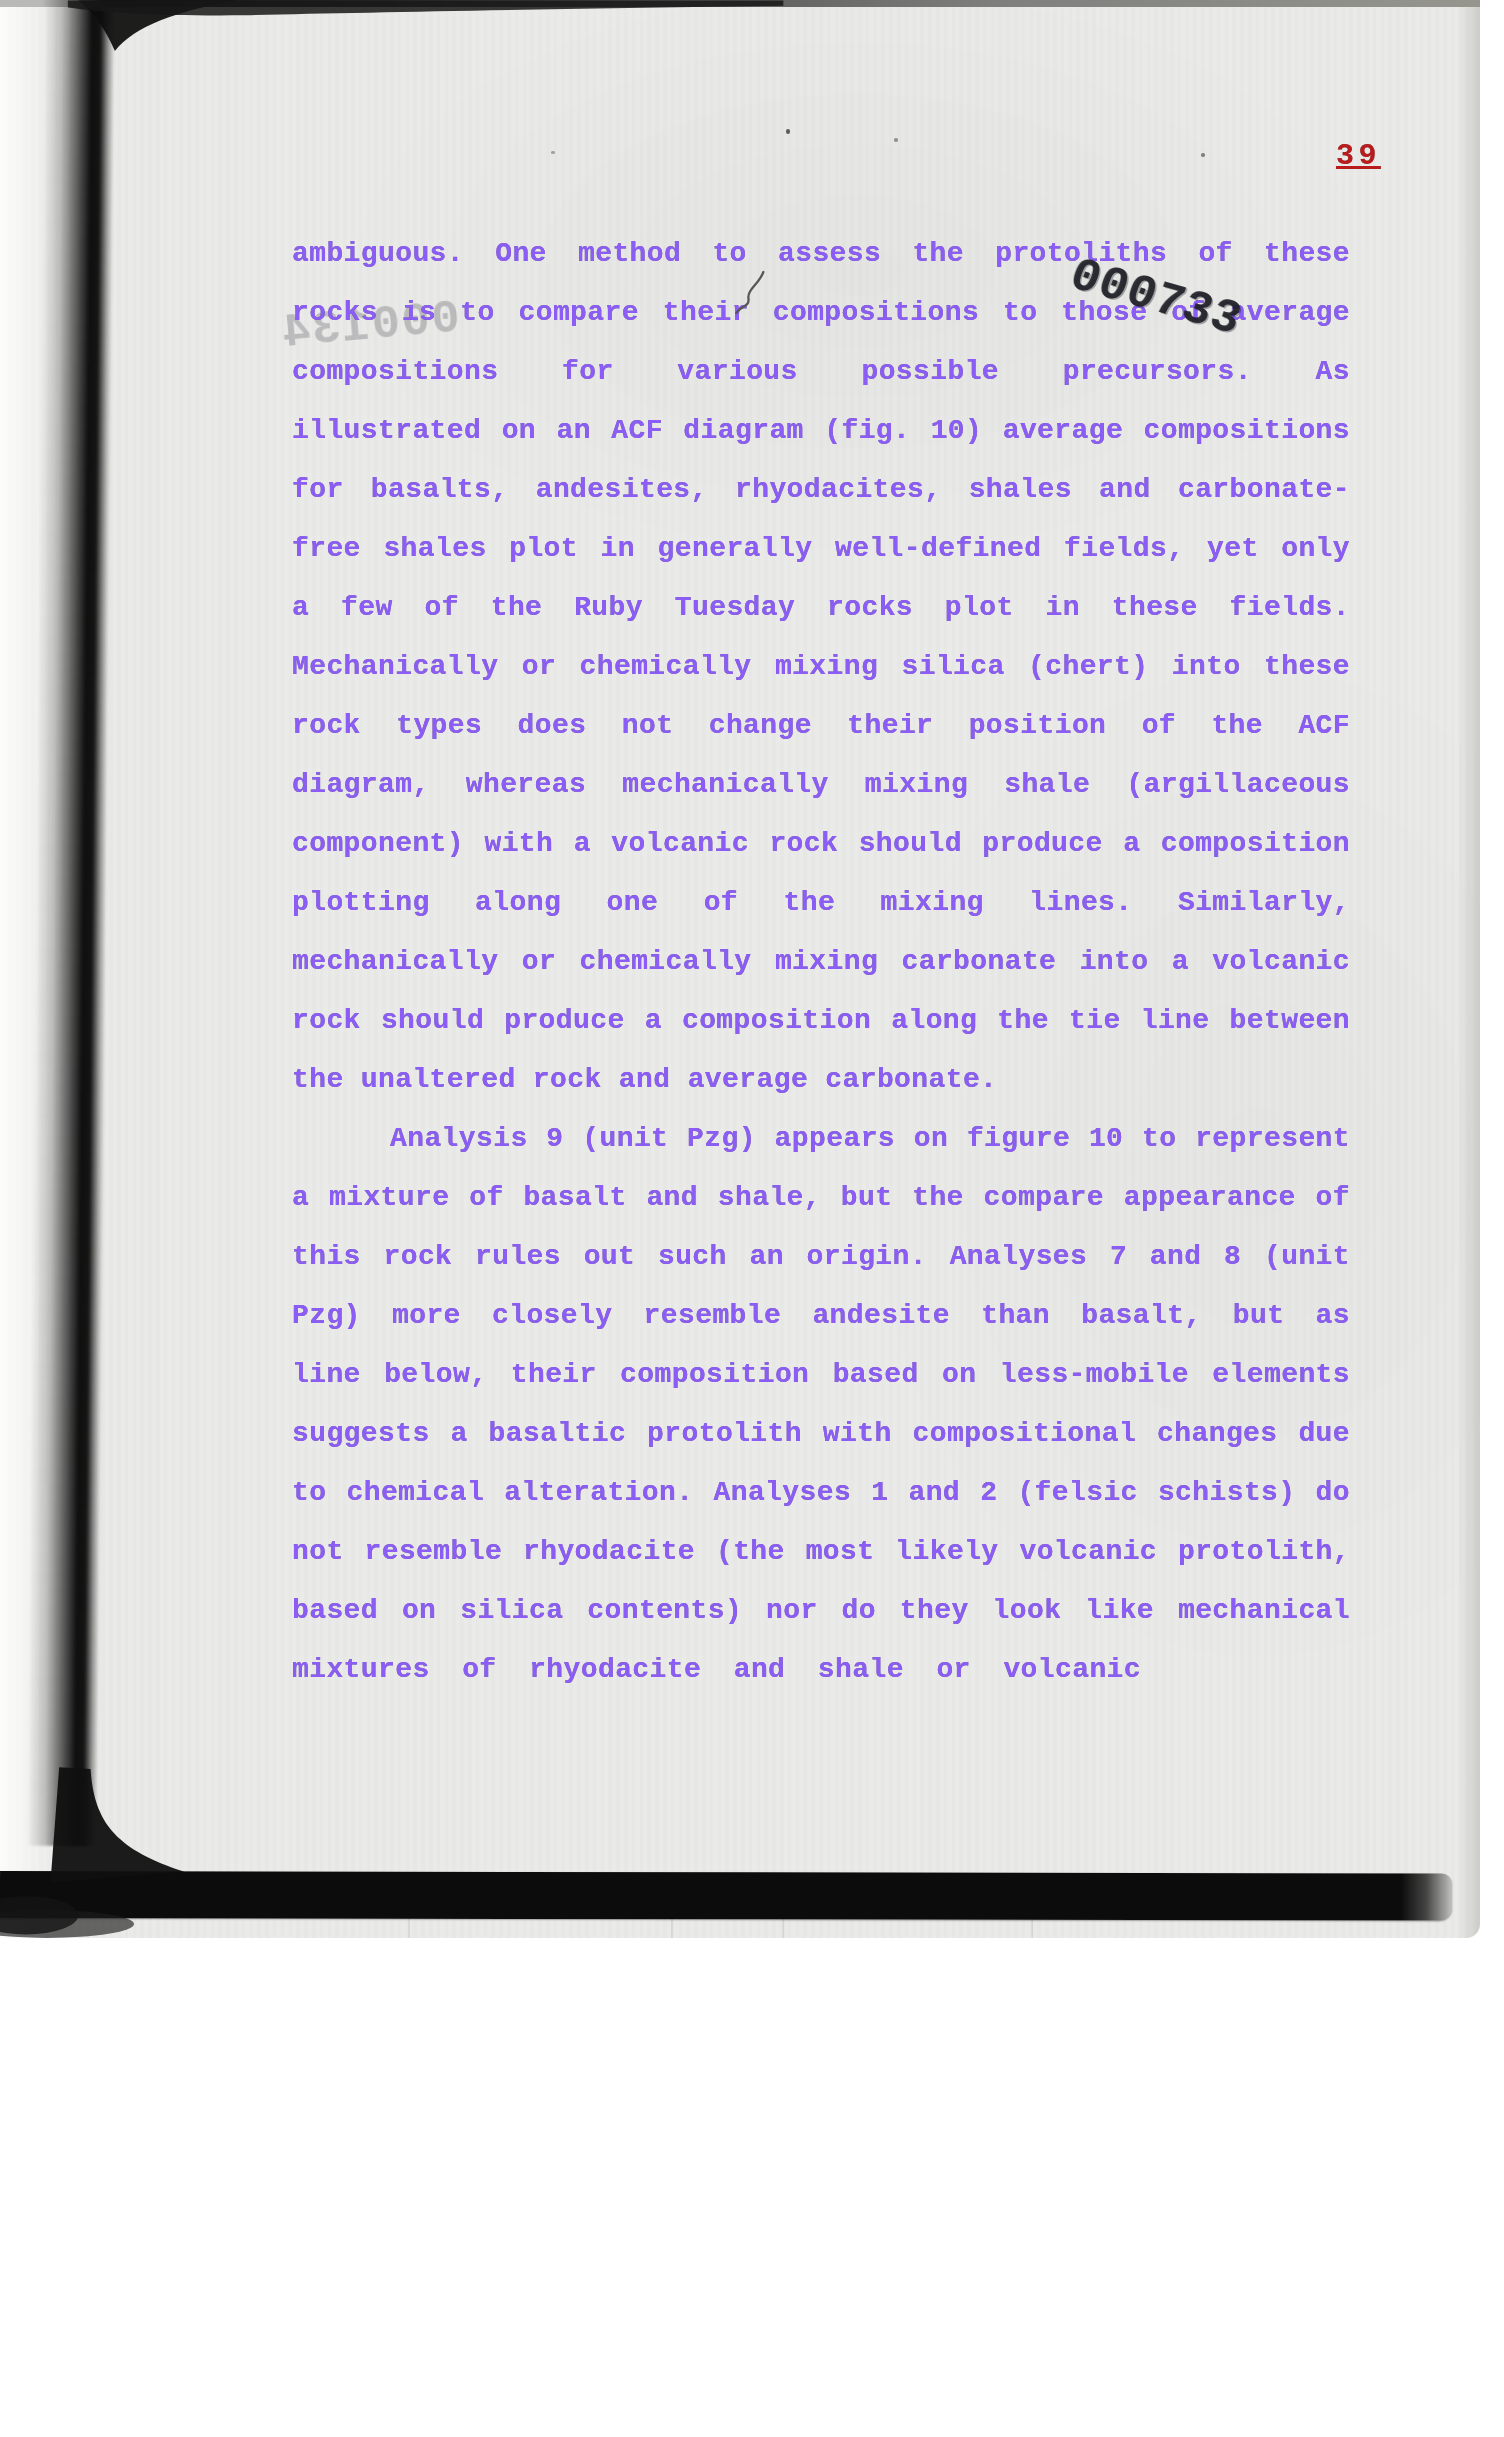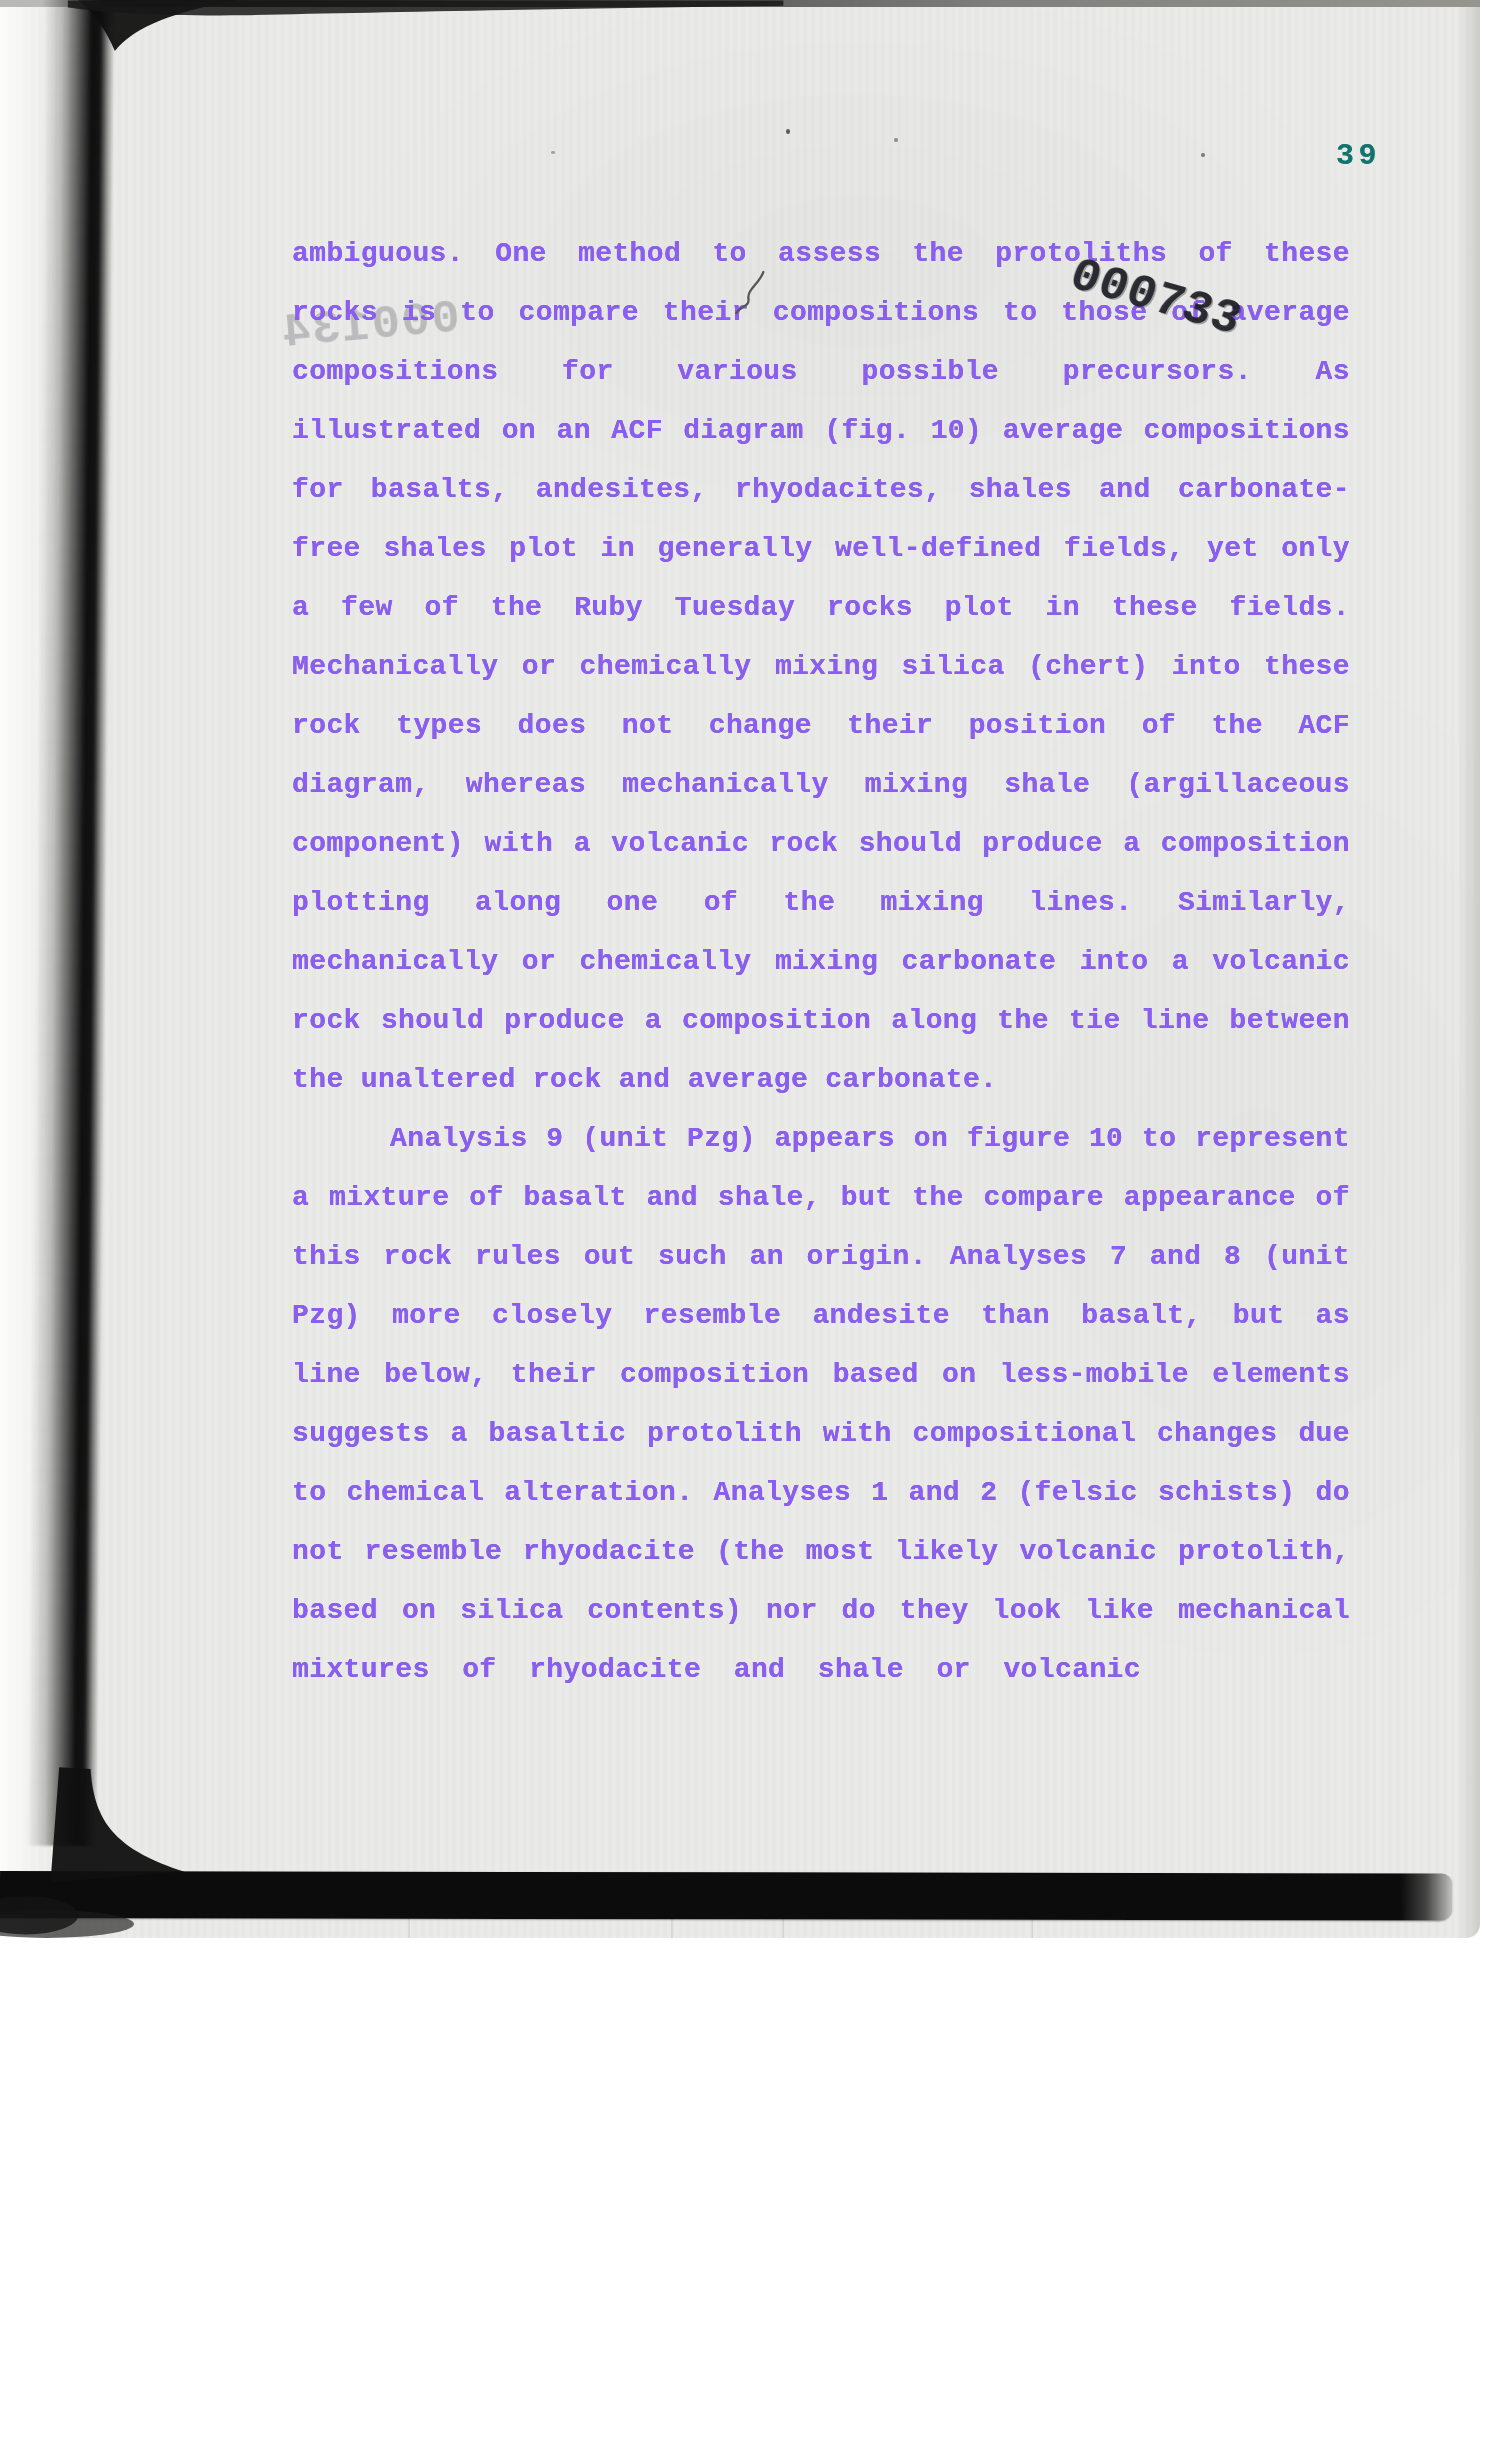--- a/index.html
+++ b/index.html
@@ -59,22 +59,23 @@
     height:59px;line-height:59px;font-size:28px;font-weight:700;
     letter-spacing:0.4px;white-space:normal;
     text-align:justify;text-align-last:justify;text-justify:inter-word;
     text-shadow:0 0 0.5px rgba(20,20,20,.55);
   }
   .tl.plain{text-align:right;text-align-last:left;}
   .tl.indent{text-indent:98px;}
   .tl.short{width:849px;}
   .page-number{
     position:absolute;left:1336px;top:139px;
-    font-size:30px;font-weight:700;letter-spacing:4.4px;color:#0f766e;
+    font-size:30px;font-weight:700;letter-spacing:4.4px;color:#b91c1c;
     text-shadow:0 0 0.5px rgba(20,20,20,.5);
+    text-decoration:underline;
   }
   
   .stamp{
     position:absolute;left:1081px;top:249px;
     font-size:47px;font-weight:700;letter-spacing:0.9px;
     color:rgba(30,30,38,.88);
     transform:rotate(16deg) skewX(-4deg);transform-origin:left top;
     text-shadow:1.7px 0.9px 0 rgba(30,30,38,.35), -0.9px 0 0 rgba(30,30,38,.25);
   }
   .bleed-stamp{

